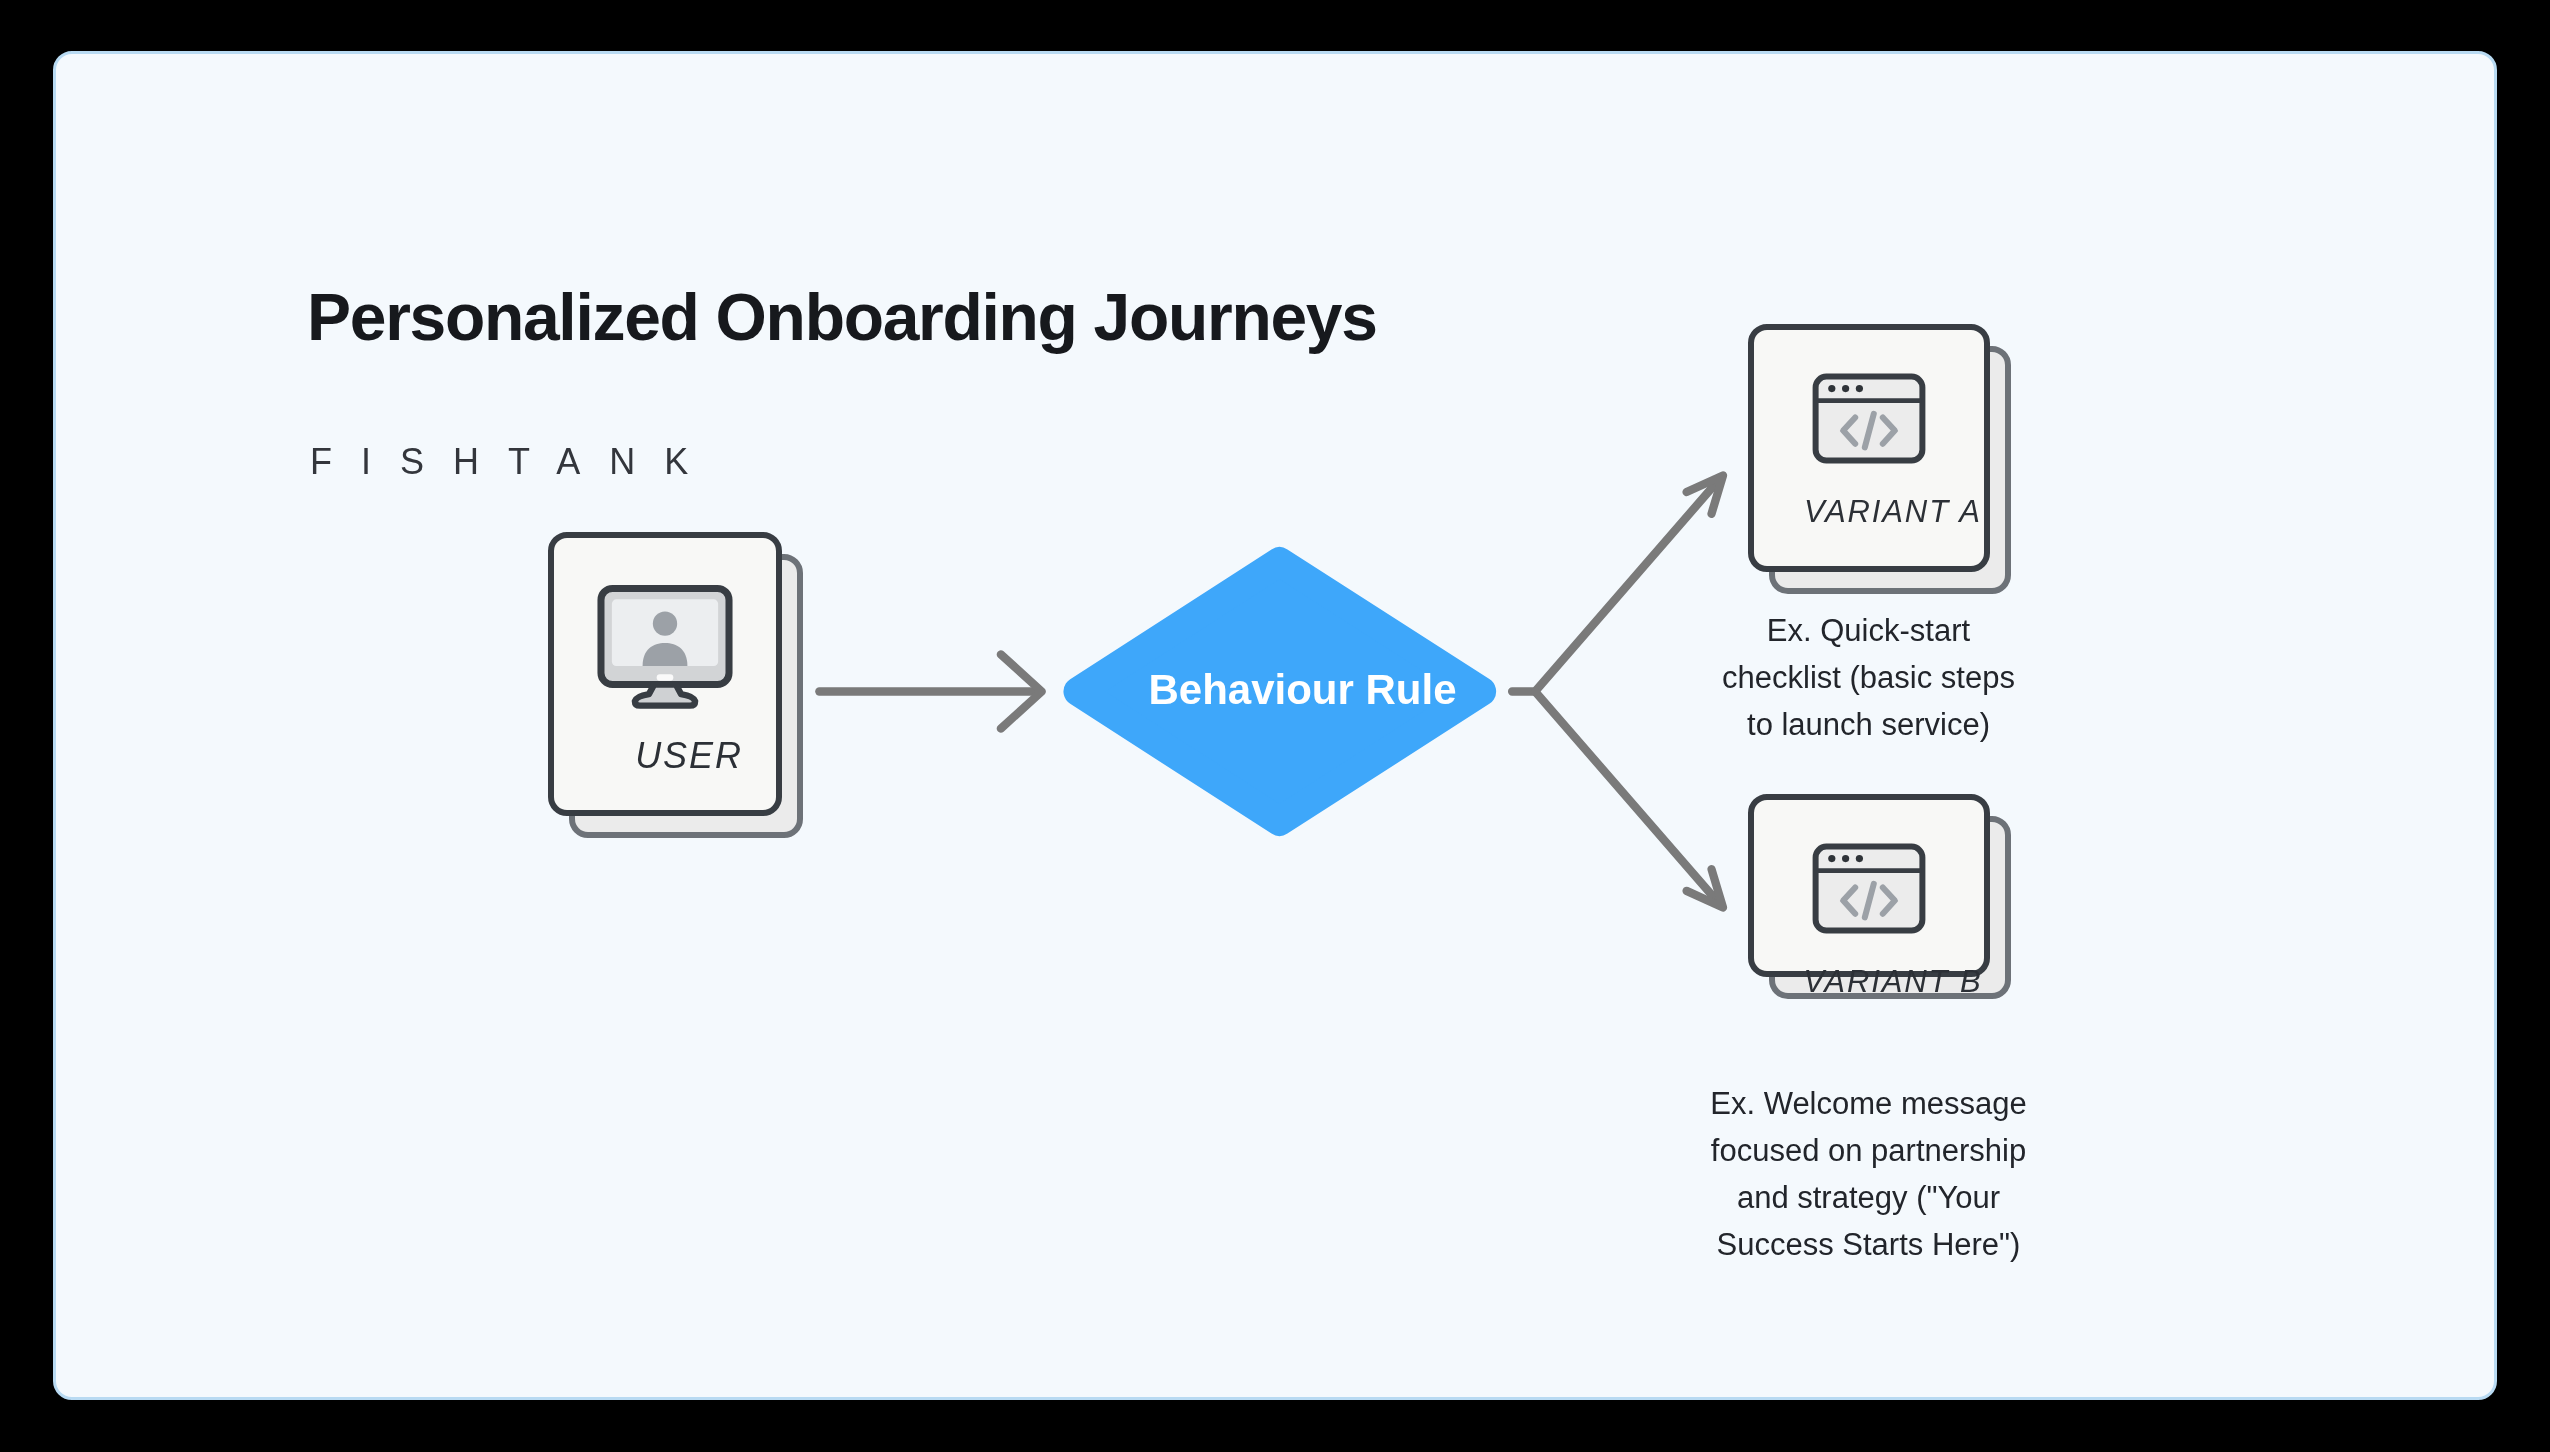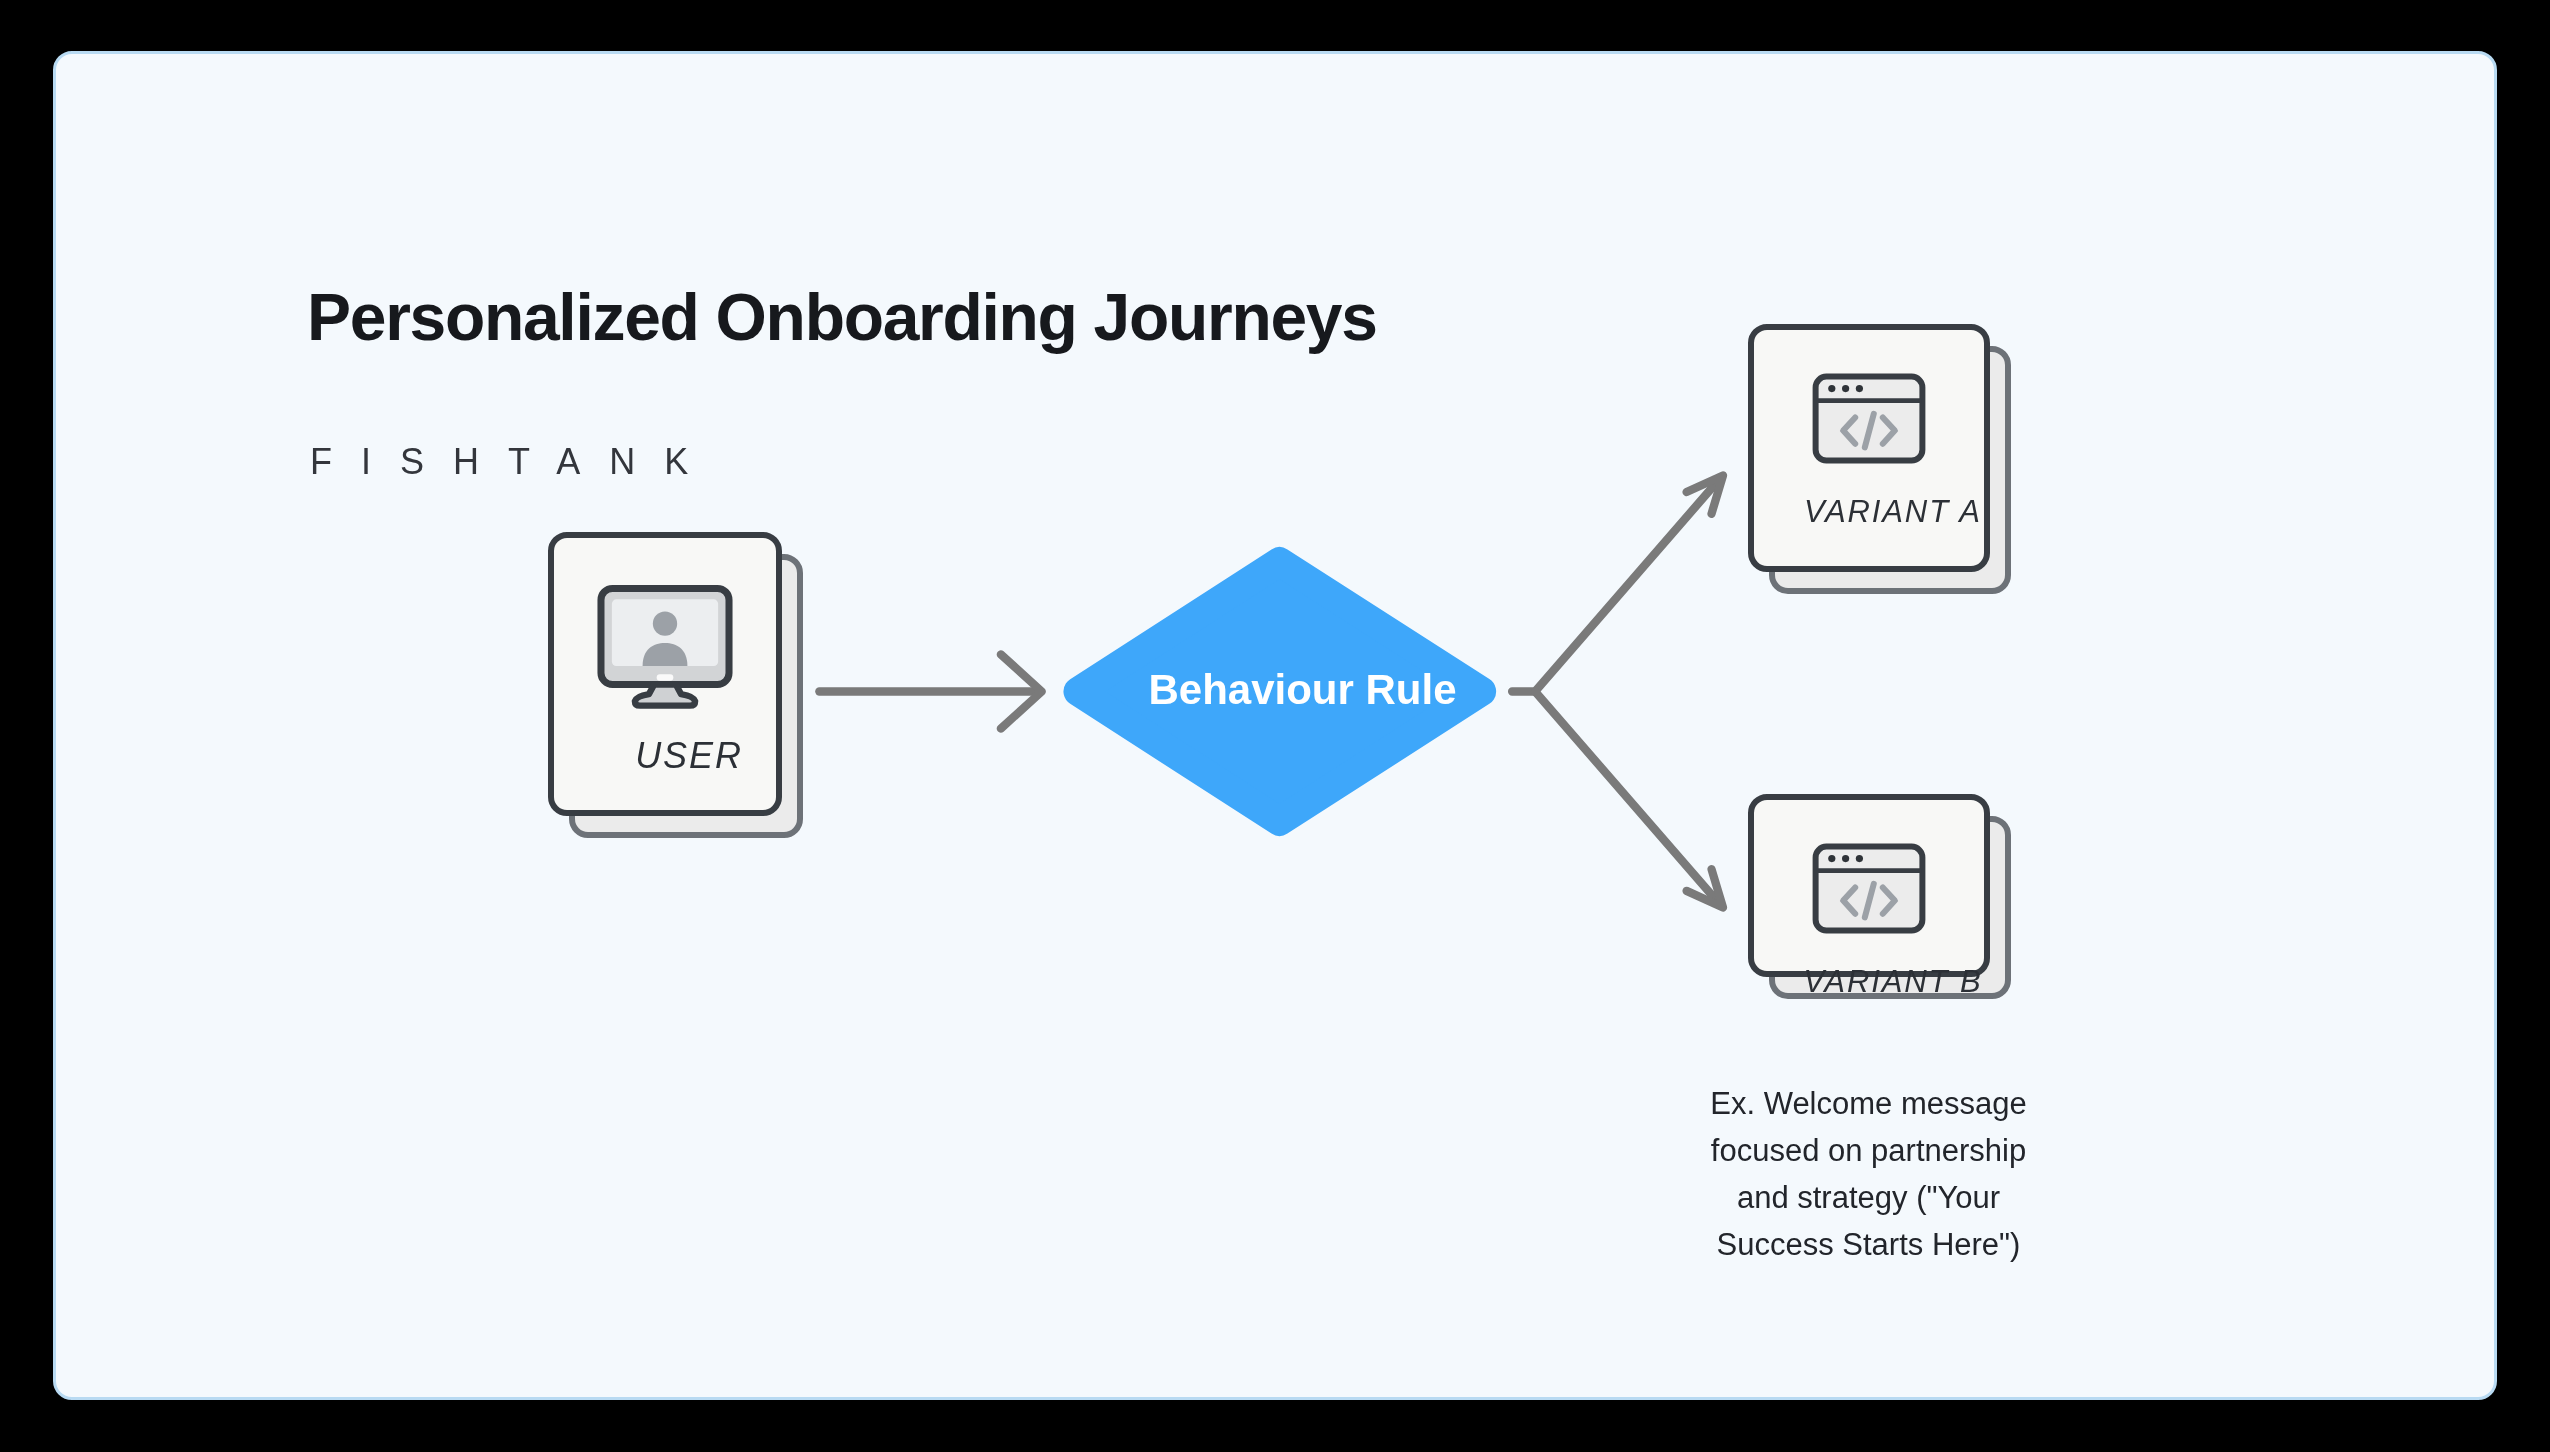--- a/index.html
+++ b/index.html
@@ -170,20 +170,23 @@
         <circle cx="79" cy="26" r="6" fill="#2f3338"></circle>
         <g stroke="var(--icon_gray)" stroke-width="10" fill="none" stroke-linecap="round" stroke-linejoin="round">
           <path d="M72,74 L52,96 L72,118"></path>
           <path d="M118,74 L138,96 L118,118"></path>
           <path d="M103,68 L88,124"></path>
         </g>
       </svg>
       <div class="node-label">VARIANT A</div>
     </div>
   </div>
+  <div class="caption caption-a">Ex. Quick-start
+checklist (basic steps
+to launch service)</div>
 
   <div class="node node-variant-b">
     <div class="card-back"></div>
     <div class="card-front">
       <svg class="node-icon" viewBox="0 0 190 152">
         <rect x="6" y="6" width="178" height="140" rx="18" fill="var(--icon_fill)" stroke="var(--ink)" stroke-width="10"></rect>
         <line x1="8" y1="46" x2="182" y2="46" stroke="var(--ink)" stroke-width="8"></line>
         <circle cx="33" cy="26" r="6" fill="#2f3338"></circle>
         <circle cx="56" cy="26" r="6" fill="#2f3338"></circle>
         <circle cx="79" cy="26" r="6" fill="#2f3338"></circle>

